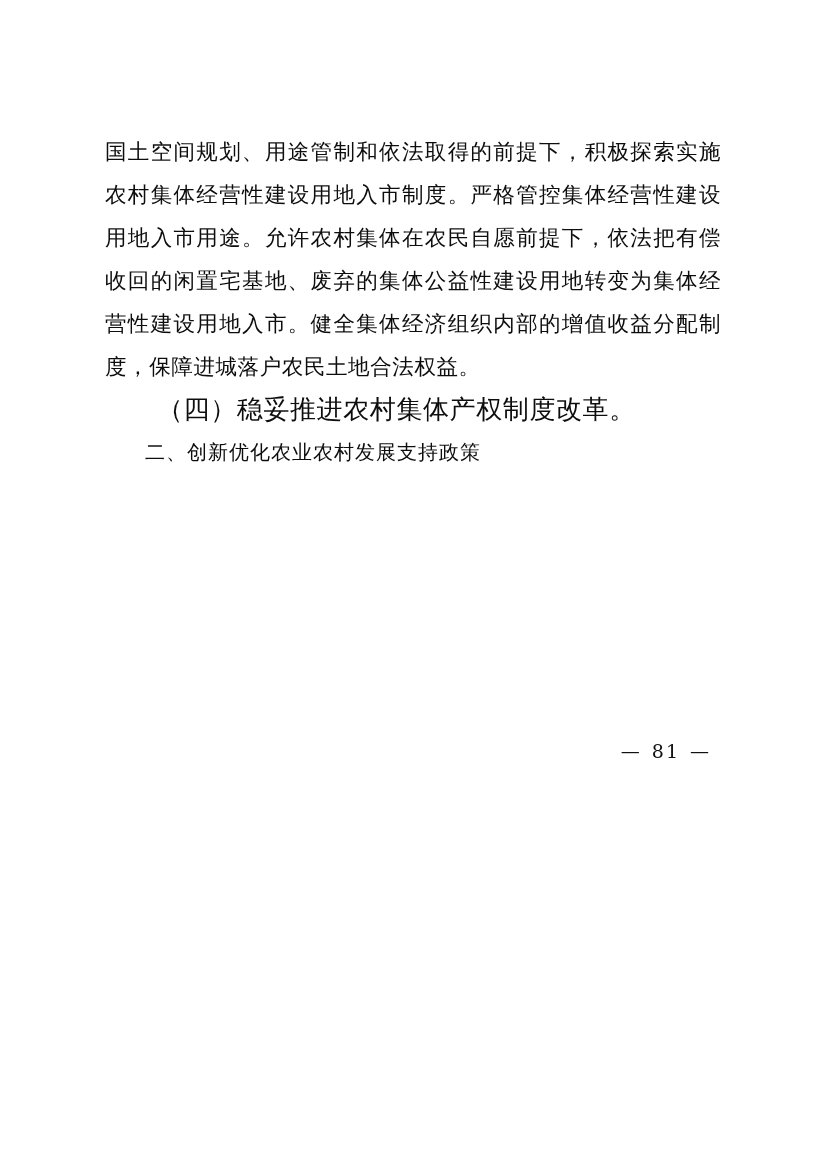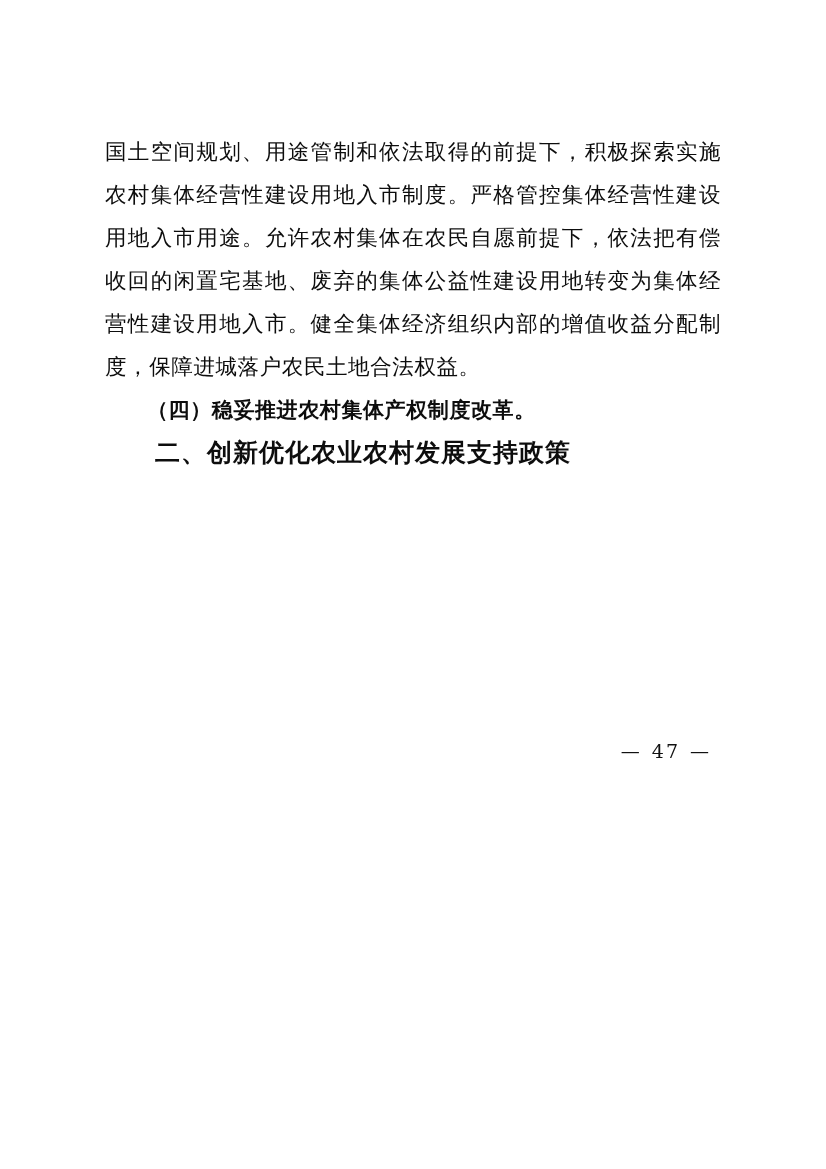--- a/index.html
+++ b/index.html
@@ -31,30 +31,30 @@
   .para {
     margin: 0;
     text-indent: 2em;
   }
   .para.no-indent {
     text-indent: 0;
   }
   .heading {
     margin: 0;
     text-indent: 2em;
-    font-weight: bold;
-    font-size: 25px;
+    font-weight: normal;
+    font-size: 20px;
     line-height: 43px;
     letter-spacing: 1px;
   }
   .subheading {
     margin: 0;
     text-indent: 2em;
-    font-weight: bold;
-    font-size: 21px;
+    font-weight: normal;
+    font-size: 26px;
     line-height: 43px;
     letter-spacing: 0.6px;
   }
   .page-number {
     position: absolute;
     left: 0;
     right: 105px;
     bottom: 88px;
     text-align: right;
     font-size: 19px;
@@ -71,15 +71,15 @@
 <body>
 
 <div class="page">
   <div class="doc-body">
     <p class="para no-indent">国土空间规划、用途管制和依法取得的前提下，积极探索实施农村集体经营性建设用地入市制度。严格管控集体经营性建设用地入市用途。允许农村集体在农民自愿前提下，依法把有偿收回的闲置宅基地、废弃的集体公益性建设用地转变为集体经营性建设用地入市。健全集体经济组织内部的增值收益分配制度，保障进城落户农民土地合法权益。</p>
     <p class="subheading">（四）稳妥推进农村集体产权制度改革。</p>
     <p class="heading">二、创新优化农业农村发展支持政策</p>
   </div>
 
   <div class="page-number">
-    <span class="pn-dash">—</span><span>47</span><span class="pn-dash">—</span>
+    <span class="pn-dash">—</span><span>81</span><span class="pn-dash">—</span>
   </div>
 </div>
 
 </body></html>

